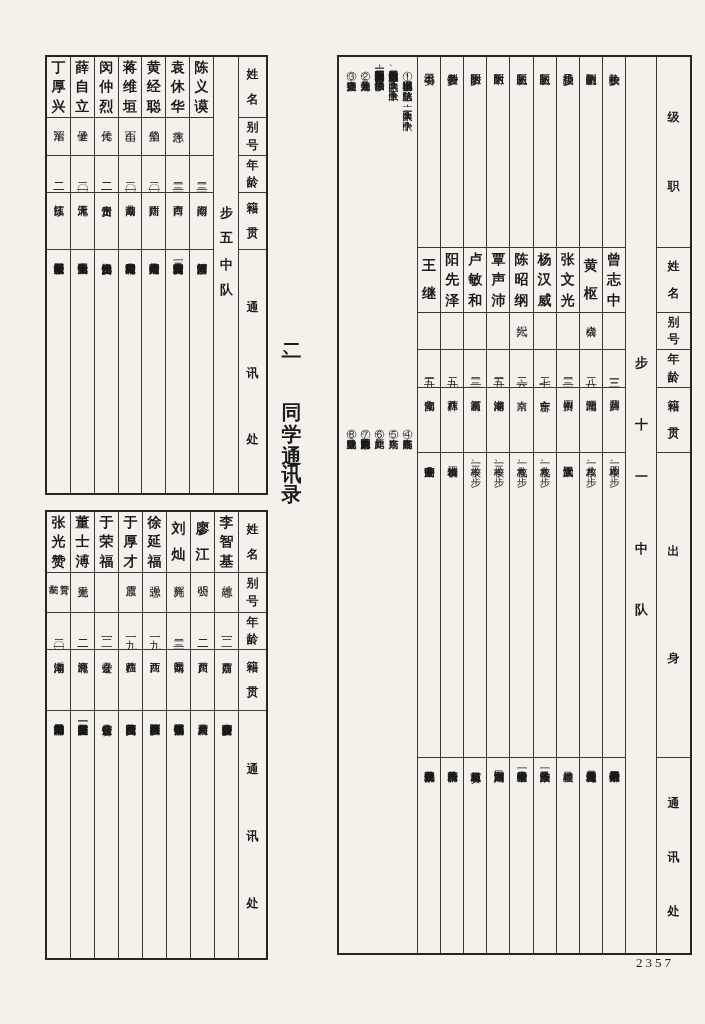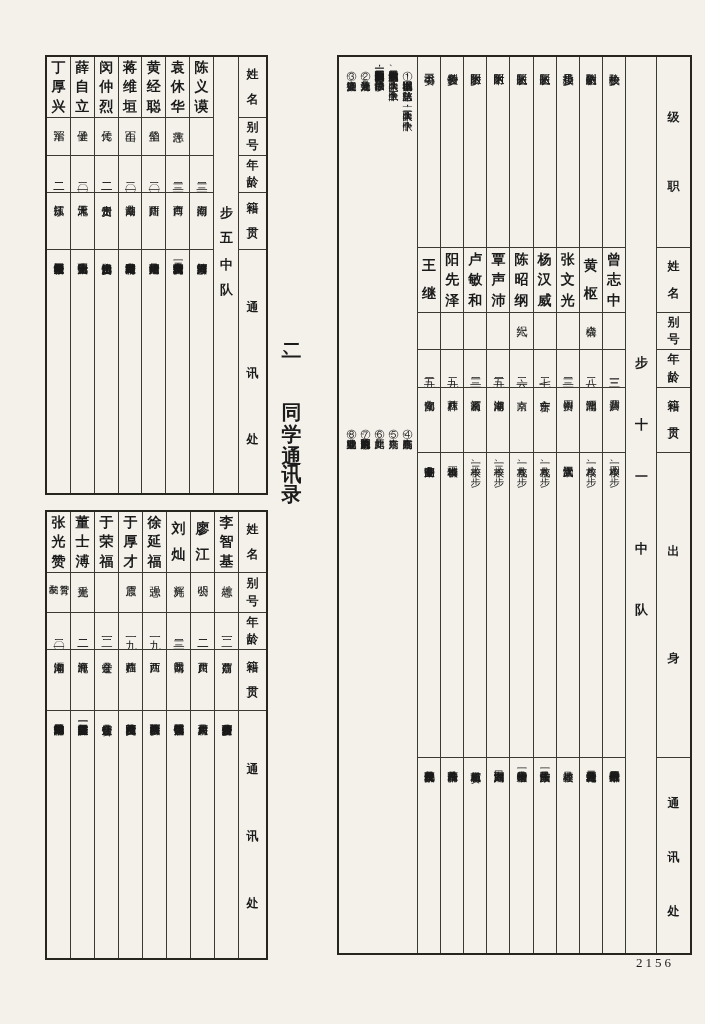--- a/index.html
+++ b/index.html
@@ -730,14 +730,14 @@
               <div class="v">⑤疑为广东。</div>
               <div class="v">⑥原文如此。</div>
               <div class="v">⑦照片说明姓名为彭雨莳。</div>
               <div class="v">⑧疑为毕业或肄业。</div>
             </div>
           </div>
         </div>
       </div>
     </div>
 
-  <div class="pagenum" style="left:636px;top:955px;">2156</div>
+  <div class="pagenum" style="left:636px;top:955px;">2357</div>
 </div>
 
 </body></html>

